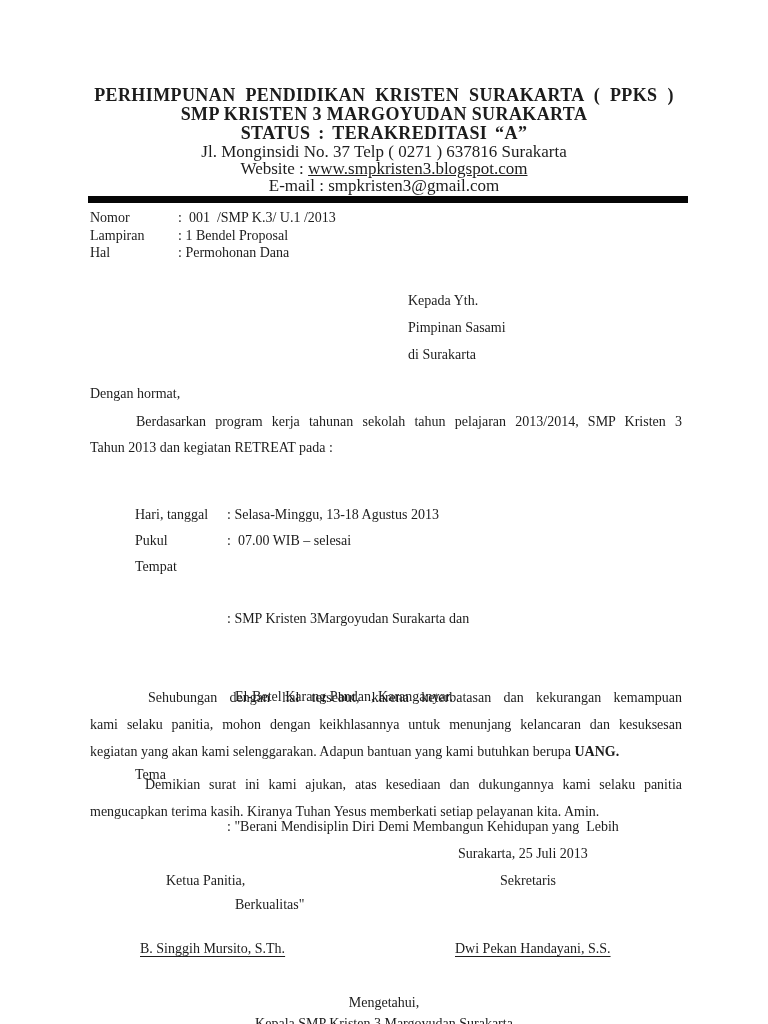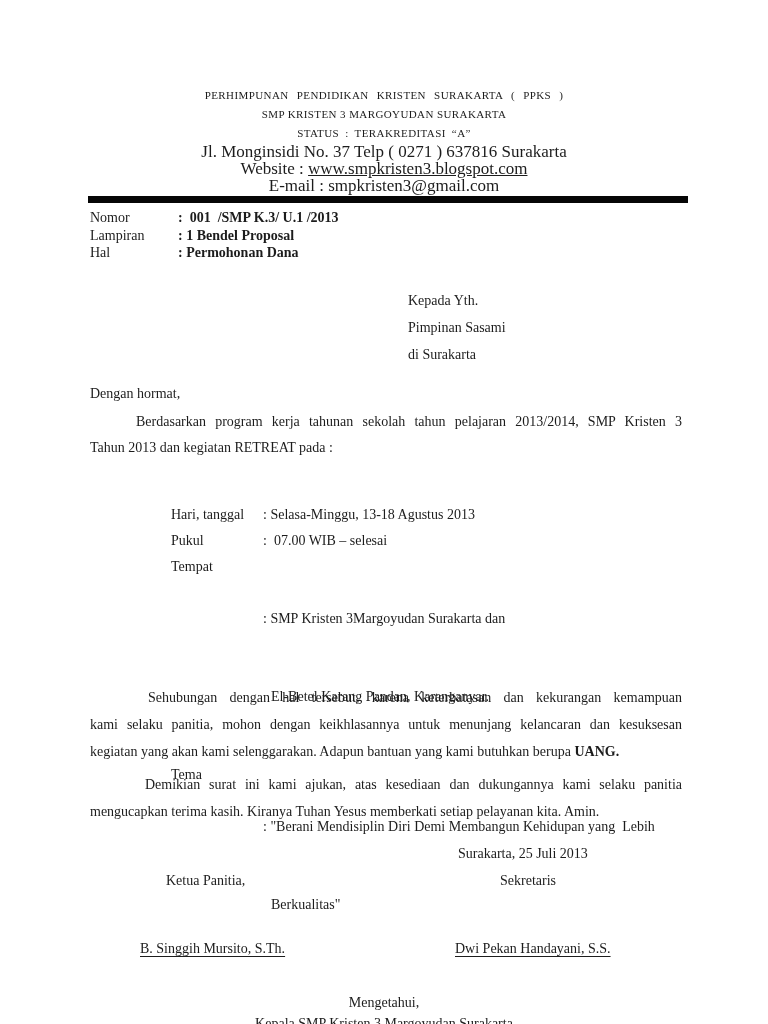--- a/index.html
+++ b/index.html
@@ -3,47 +3,47 @@
 <meta charset="utf-8">
 <style>
   html,body{margin:0;padding:0;background:#ffffff;}
   .page{
     position:relative;width:768px;height:1024px;background:#ffffff;
     overflow:hidden;font-family:"Liberation Serif","DejaVu Serif",serif;
     color:#1c1c1c;font-size:14px;
   }
   
   .letterhead{position:absolute;top:86px;left:0;width:768px;text-align:center;}
-  .lh-bold{font-weight:normal;font-size:11px;line-height:19px;letter-spacing:.4px;}
+  .lh-bold{font-weight:bold;font-size:18px;line-height:19px;letter-spacing:.4px;}
   .lh-org{word-spacing:5px;}
   .lh-status{word-spacing:3px;}
   .lh-addr{font-size:17px;line-height:17px;}
   .lh-link{color:#1c1c1c;text-decoration:underline;cursor:pointer;}
   .rule{position:absolute;top:196px;left:88px;width:600px;height:7px;background:#060606;}
   
   .meta{position:absolute;top:209px;left:90px;line-height:17.5px;}
   .meta-row{display:flex;}
   .meta-label{width:88px;flex:none;}
-  .meta-val{white-space:pre;font-weight:bold;}
+  .meta-val{white-space:pre;}
   
   .recipient{position:absolute;top:287px;left:408px;line-height:27px;}
   .salutation{position:absolute;top:386px;left:90px;}
   
   .para{position:absolute;left:90px;width:592px;line-height:26px;}
   #p1{top:409px;}
   #p2{top:684px;line-height:27px;}
   #p3{top:771px;line-height:27px;}
   .jl{text-align:justify;text-align-last:justify;}
   .jend{text-align:left;}
   .ind46{text-indent:46px;}
   .ind55{text-indent:55px;}
   .ind58{text-indent:58px;}
   
   .details{position:absolute;top:502px;left:135px;line-height:26px;}
-  .d-row{display:flex;margin-left:36px;}
+  .d-row{display:flex;}
   .d-label{width:92px;flex:none;}
   .d-val{white-space:pre;}
   .d-cont{padding-left:8px;white-space:pre;}
   
   .abs{position:absolute;}
   .c-date{top:846px;left:458px;}
   .c-lrole{top:873px;left:166px;}
   .c-rrole{top:873px;left:500px;}
   .c-lname{top:941px;left:140px;text-decoration:underline;text-underline-offset:3px;}
   .c-rname{top:941px;left:455px;text-decoration:underline;text-underline-offset:3px;}

